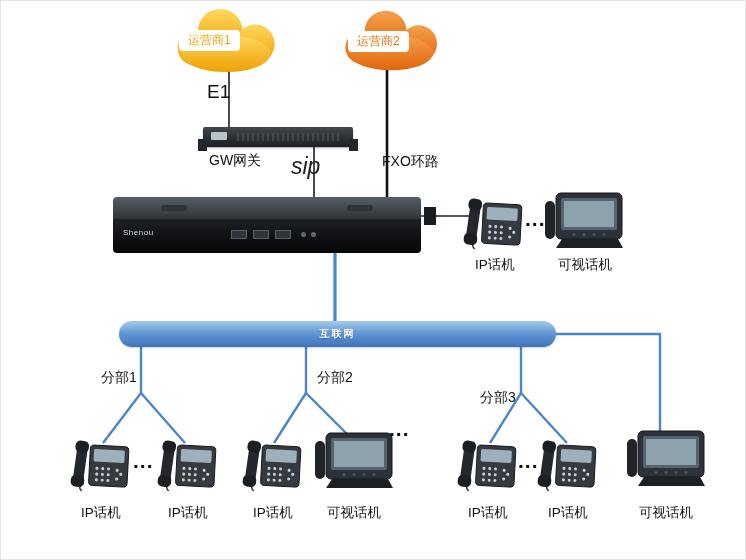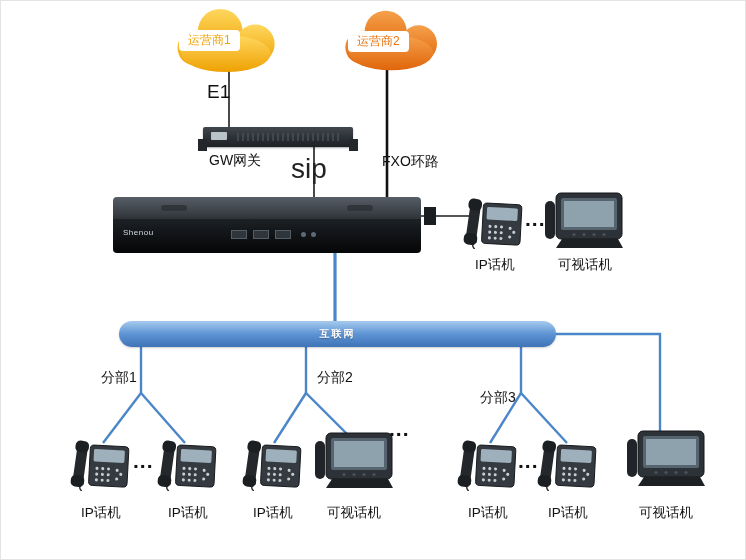--- a/index.html
+++ b/index.html
@@ -31,21 +31,21 @@
     padding:2px 9px;
     font-size:12px; font-weight:normal;
     white-space:nowrap;
   }
   .cloud-label.c1 { color:#f0a202; }
   .cloud-label.c2 { color:#e8720c; }
 
   
   .lbl { position:absolute; color:#111; font-size:14px; white-space:nowrap; }
   .lbl-e1 { font-size:19px; }
-  .lbl-sip { font-size:28px; color:#222; }
+  .lbl-sip { font-size:23px; color:#222;font-style:italic; }
   .plabel { position:absolute; font-size:13.5px; color:#111; text-align:center; }
   .dots { position:absolute; font-size:21px; font-weight:bold; color:#111; letter-spacing:1px; }
 
   
   .gw {
     position:absolute; left:202px; top:126px;
     width:150px; height:20px;
     background:linear-gradient(180deg,#41474e 0%, #2b3035 55%, #1d2125 100%);
     border-radius:2px;
     box-shadow:0 1px 2px rgba(0,0,0,.35);

